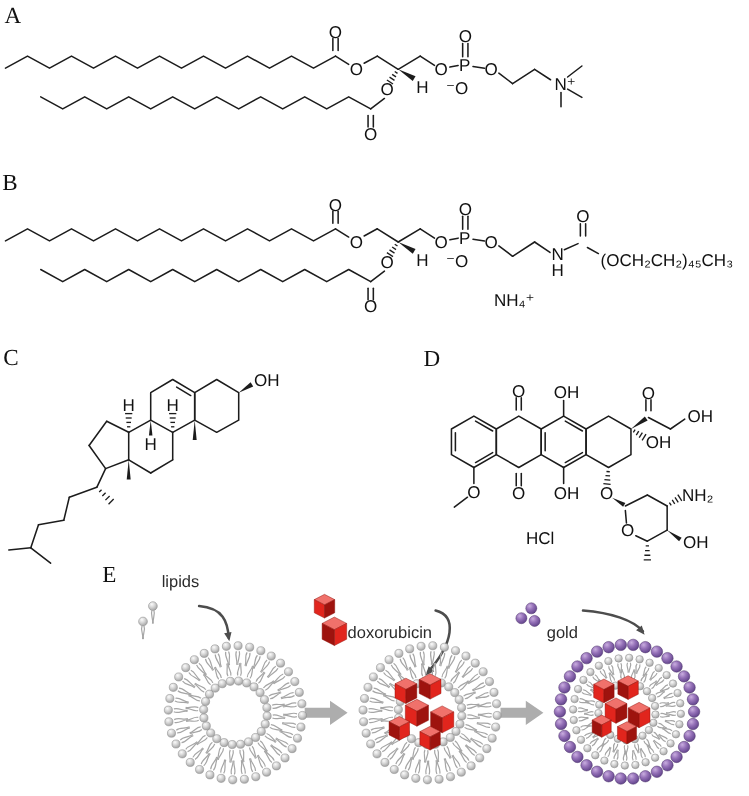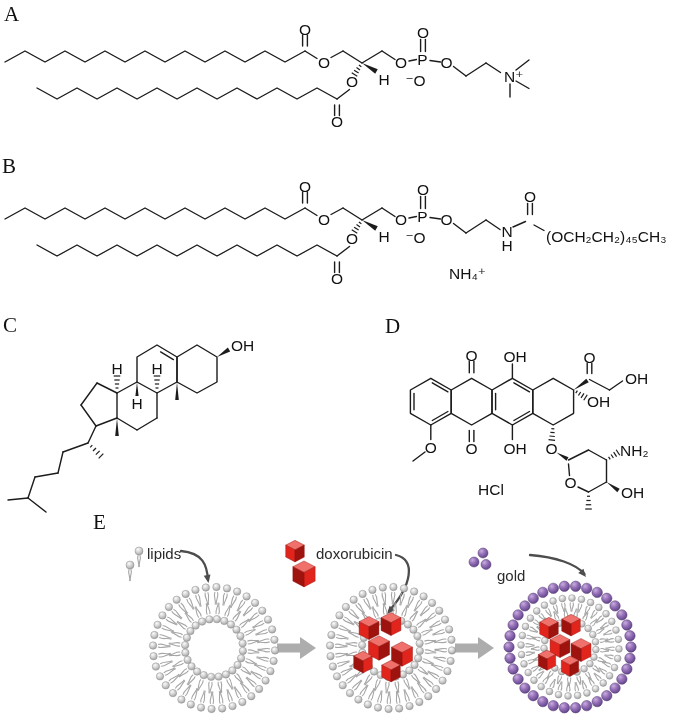--- a/index.html
+++ b/index.html
@@ -863,16 +863,16 @@
         </g>
       </g>
   </svg>
 
   <div class="letter" style="left:4px;top:4px">A</div>
   <div class="letter" style="left:2px;top:156px">B</div>
   <div class="letter" style="left:3px;top:315px">C</div>
   <div class="letter" style="left:385px;top:316px">D</div>
   <div class="letter" style="left:93px;top:512px">E</div>
 
-  <div class="cap" style="left:147px;top:546px">lipids</div>
-  <div class="cap" style="left:316px;top:546px">doxorubicin</div>
+  <div class="cap" style="left:147px;top:522px">lipids</div>
+  <div class="cap" style="left:316px;top:568px">doxorubicin</div>
   <div class="cap" style="left:497px;top:568px">gold</div>
 </div>
 
 </body></html>

